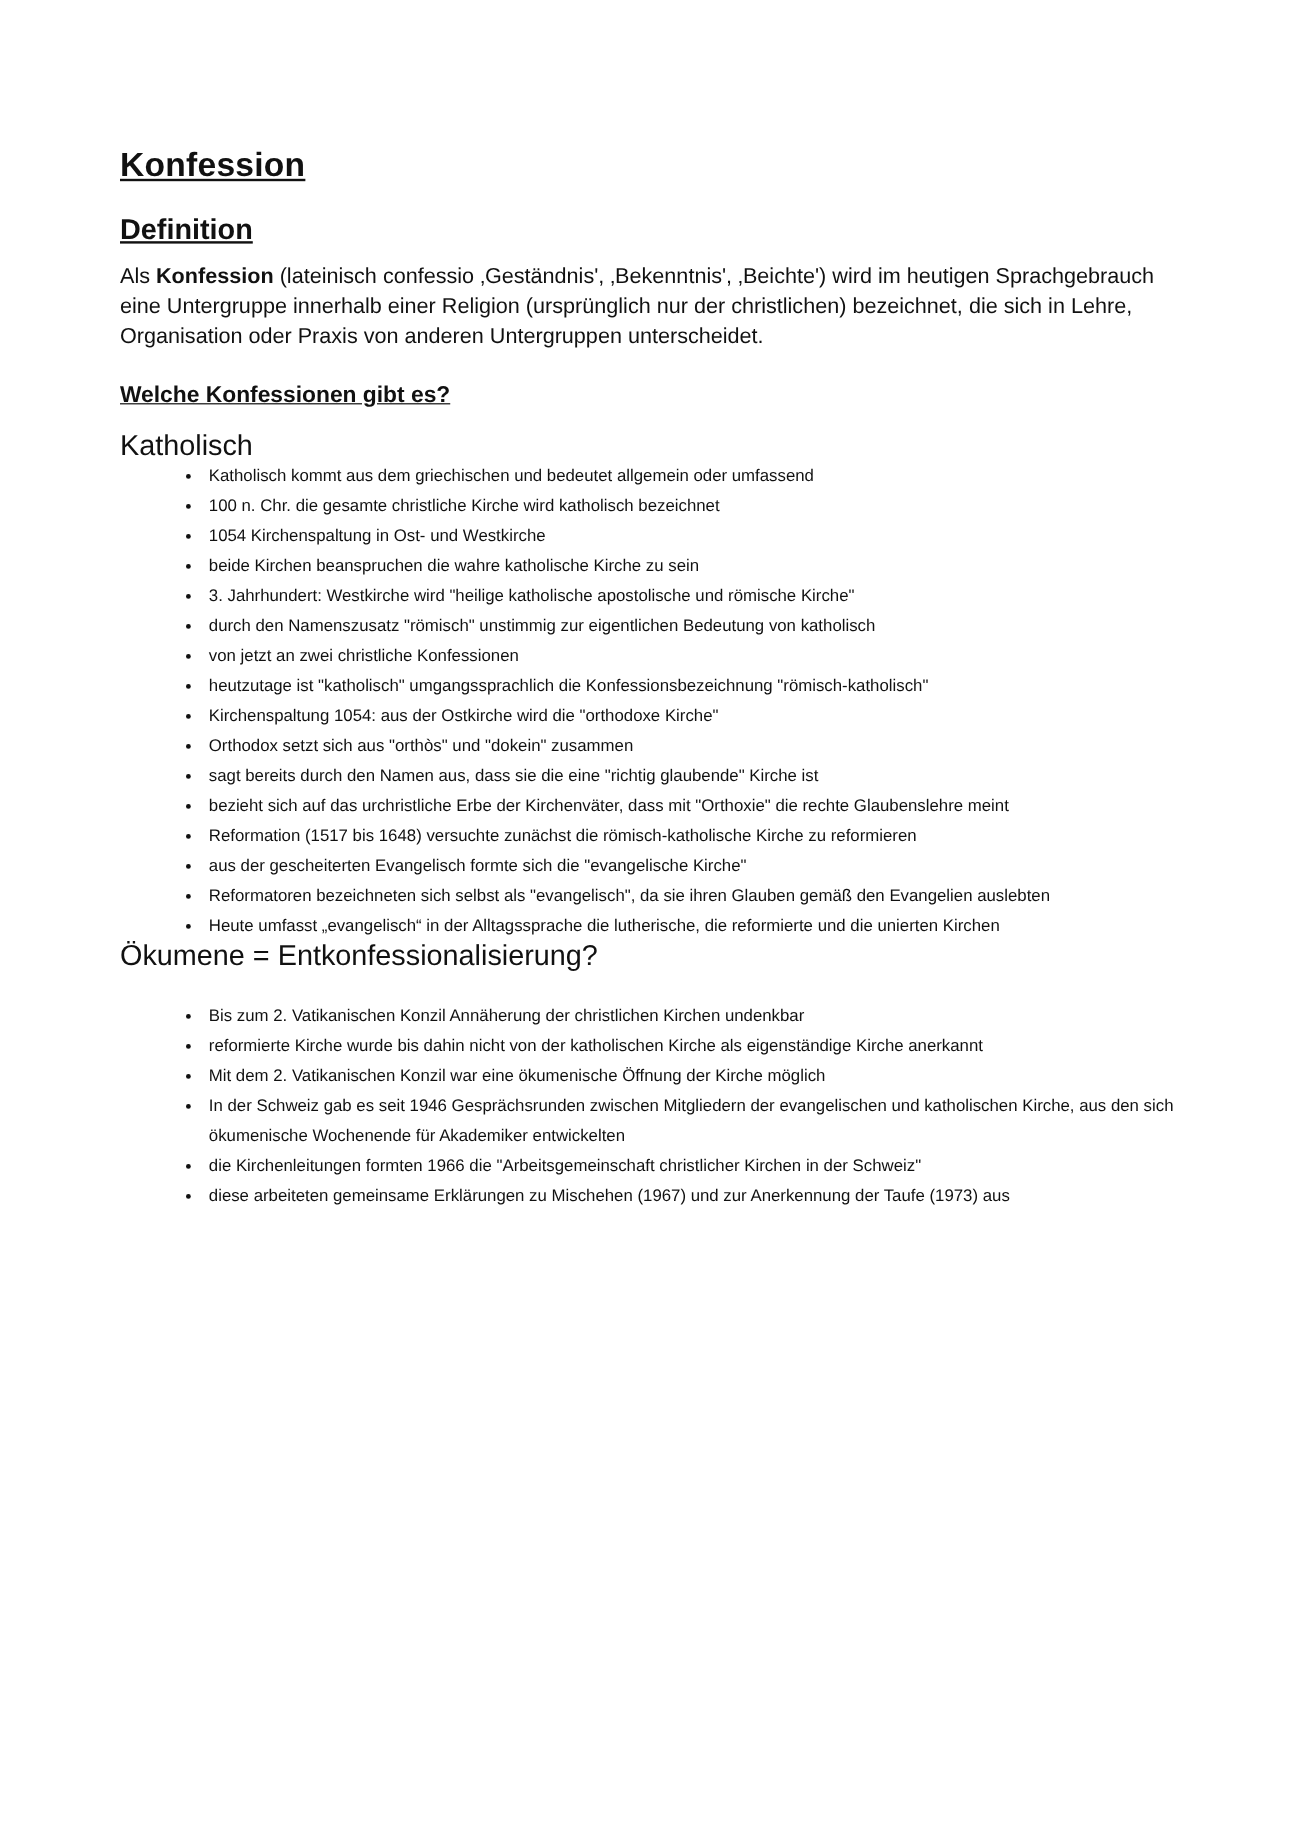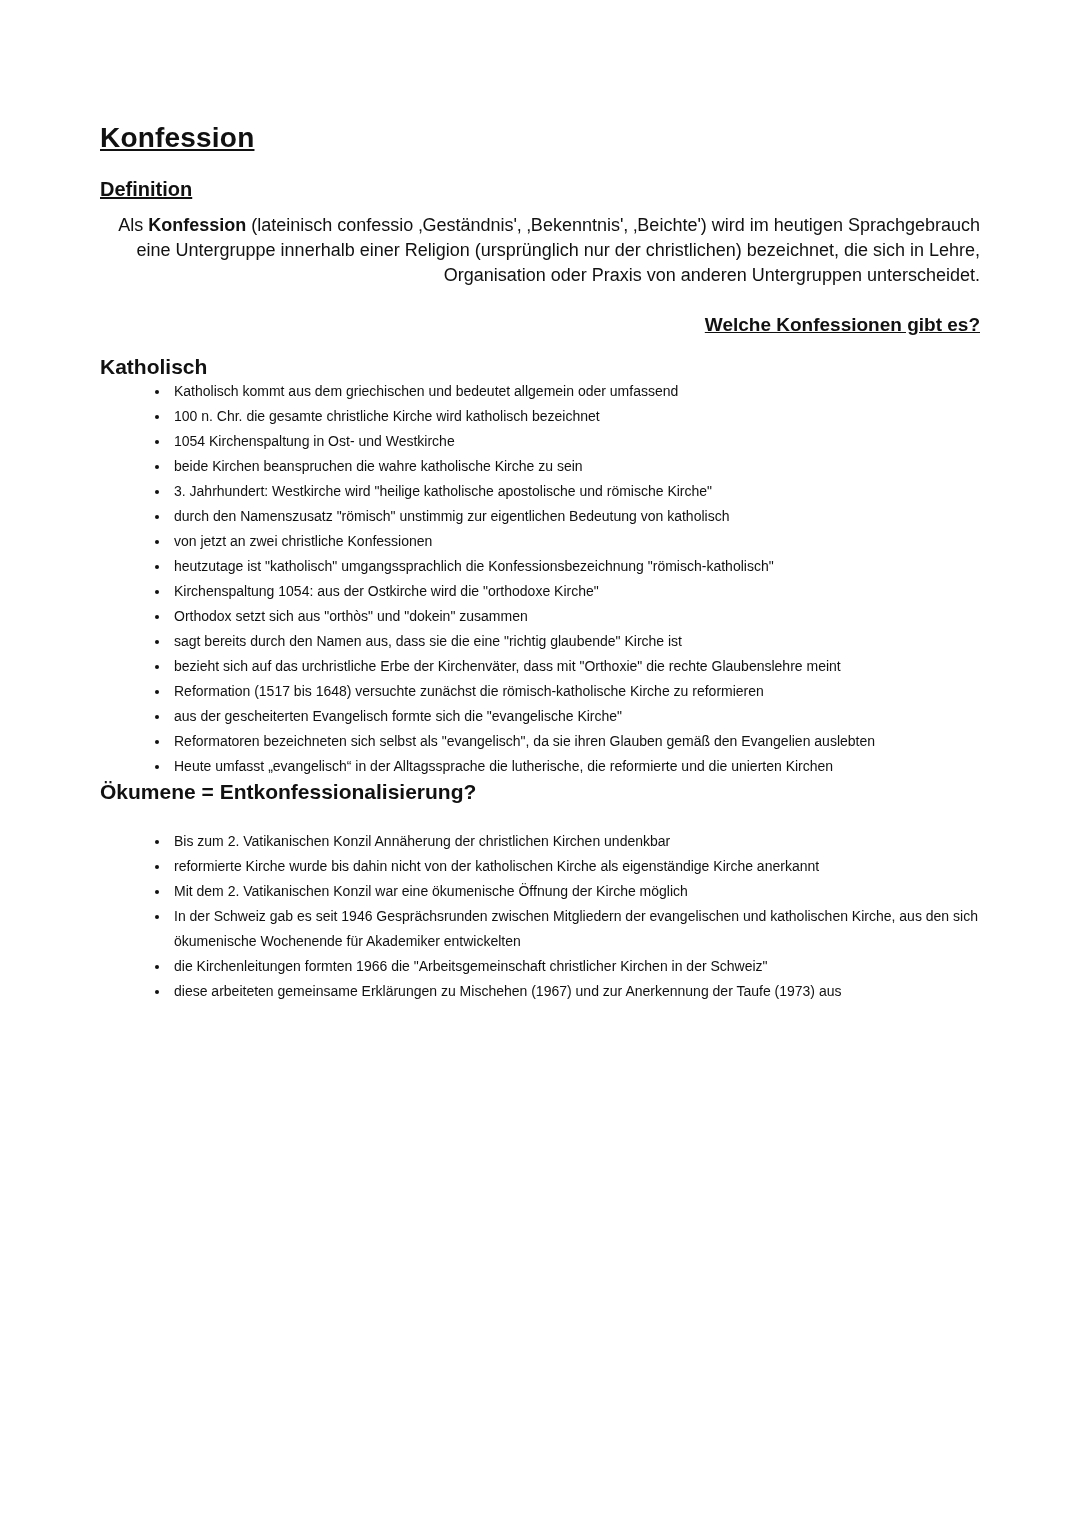--- a/index.html
+++ b/index.html
@@ -22,42 +22,40 @@
     padding: 122px 100px 60px 100px;
   }
   .doc-title {
     font-size: 28px;
     font-weight: bold;
     text-decoration: underline;
     margin: 0 0 24px 0;
     letter-spacing: 0.2px;
   }
   .section-underlined-heading {
-    font-size: 20px;
+    font-size: 24px;
     font-weight: bold;
     text-decoration: underline;
     margin: 0 0 12px 0;
   }
   .body-paragraph {
     font-size: 18px;
     line-height: 25px;
     margin: 0 0 26px 0;
     max-width: 880px;
-    text-align: right;
   }
   .question-heading {
     font-size: 19px;
     font-weight: bold;
     text-decoration: underline;
     margin: 0 0 18px 0;
-    text-align: right;
   }
   .sub-heading {
-    font-size: 21px;
-    font-weight: bold;
+    font-size: 24px;
+    font-weight: normal;
     margin: 0;
     line-height: 25px;
   }
   ul.bullets {
     margin: 0;
     padding-left: 70px;
     font-size: 14px;
     line-height: 25px;
     max-width: 880px;
   }

